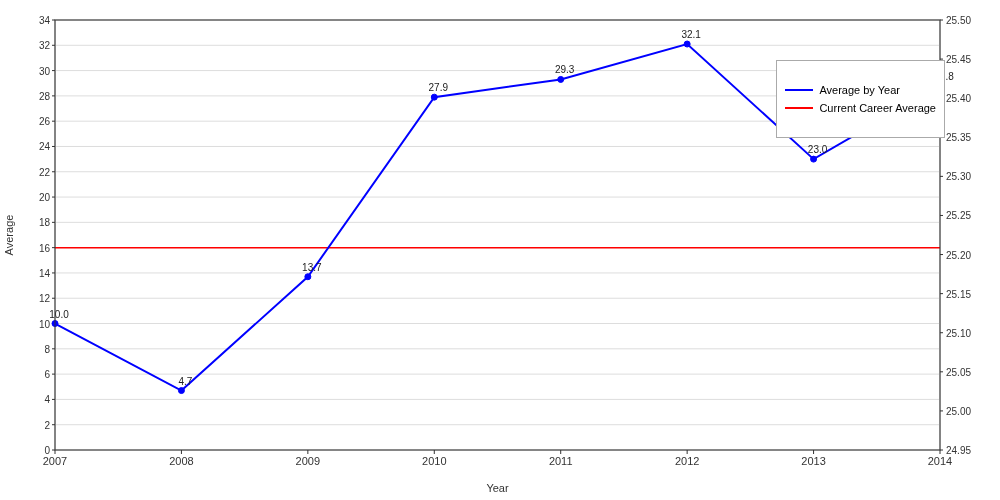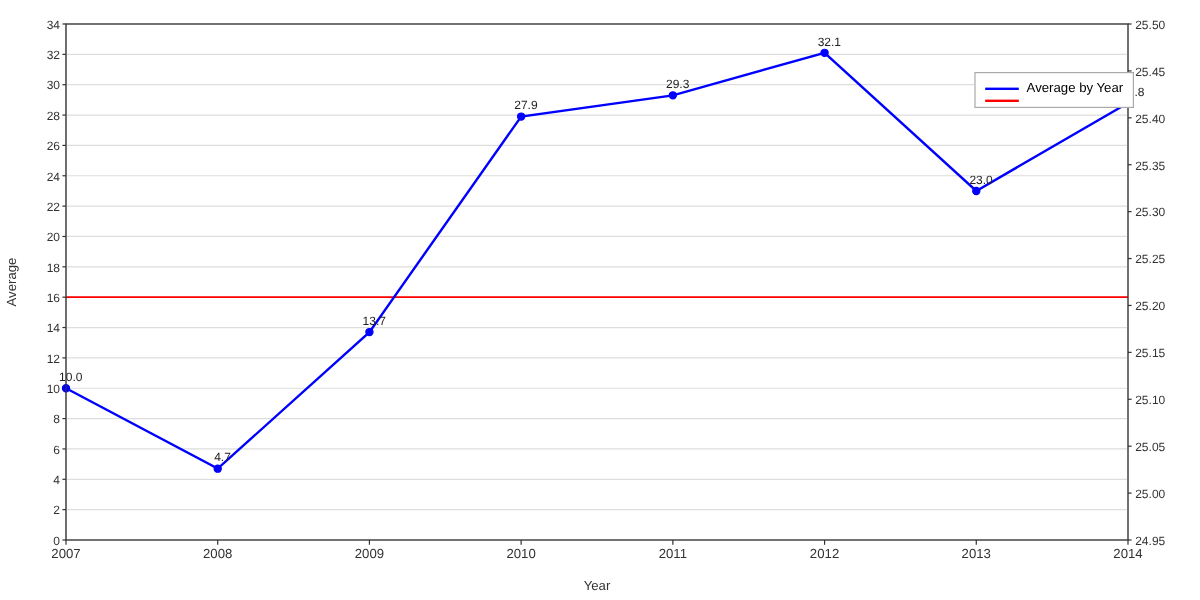--- a/index.html
+++ b/index.html
@@ -22,21 +22,21 @@
       top: 0; left: 0;
       width: 1000px;
       height: 500px;
     }
     .legend-box {
       position: absolute;
       top: 60px;
       right: 55px;
       background: #fff;
       border: 1px solid #aaa;
-      padding: 4px 8px;
+      padding: 20px 8px;
       font-size: 11px;
       line-height: 18px;
     }
     .legend-item {
       display: flex;
       align-items: center;
       gap: 6px;
     }
     .legend-line {
       width: 28px;
@@ -168,15 +168,16 @@
       <text x="944" y="79.76470588235293" font-size="10" fill="#222" text-anchor="middle">28.8</text>
       <rect x="55" y="20" width="885" height="430" fill="none" stroke="#333" stroke-width="1"></rect>
     </svg>
   <div class="legend-box">
     <div class="legend-item">
       <div class="legend-line blue"></div>
       <span>Average by Year</span>
     </div>
     <div class="legend-item">
       <div class="legend-line red"></div>
+      <span>Current Career Average</span>
     </div>
   </div>
 </div>
 
 </body></html>

